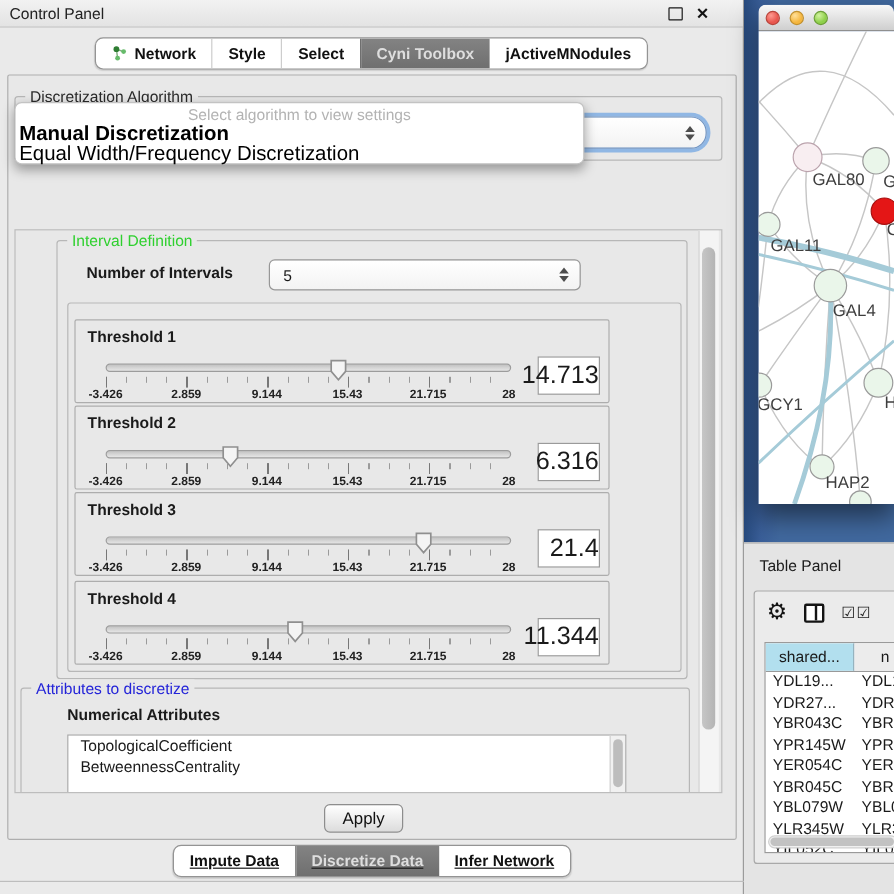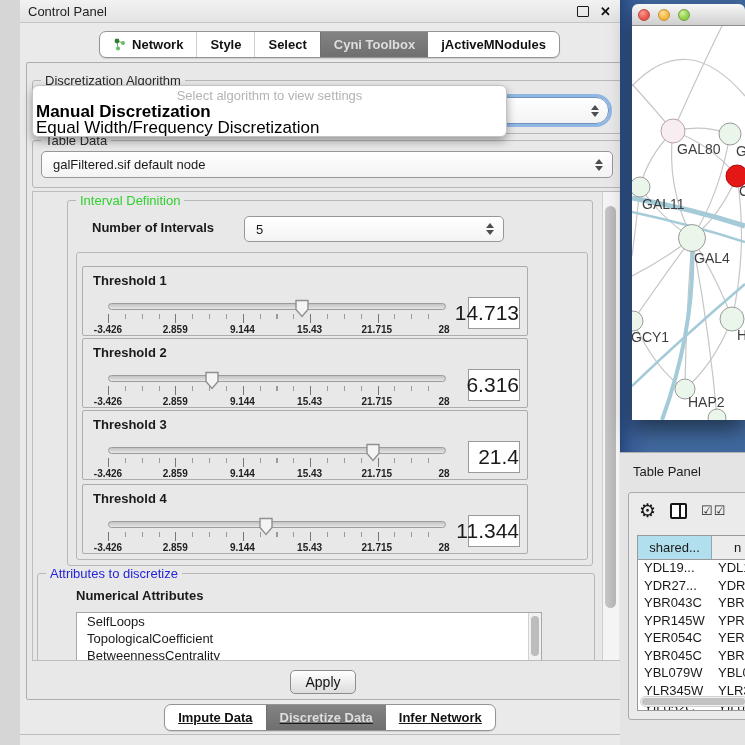--- a/index.html
+++ b/index.html
@@ -1,21 +1,21 @@
 <!DOCTYPE html>
 <html><head>
 <meta charset="utf-8">
 <style>
   html,body{margin:0;padding:0;background:#d6d6d6;}
   #root{position:relative;width:745px;height:745px;overflow:hidden;
         font-family:"Liberation Sans",sans-serif;color:#1a1a1a;
         -webkit-font-smoothing:antialiased;}
   
   #control-panel{position:absolute;left:0;top:0;width:620px;height:745px;
-      background:#eaeaea;border-right:1px solid #9b9b9b;box-sizing:border-box;margin-left:20px;}
+      background:#eaeaea;border-right:1px solid #9b9b9b;box-sizing:border-box;}
   .titlebar{position:absolute;left:0;top:0;width:100%;height:22px;
       background:linear-gradient(#f2f2f2,#e3e3e3);border-bottom:1px solid #c6c6c6;
       display:flex;align-items:center;}
   .titlebar .title{font-size:13px;margin-left:8px;color:#222;}
   .win-controls{position:absolute;right:28px;top:0;height:22px;display:flex;align-items:center;gap:11px;}
   .float-btn{width:10px;height:9px;border:1.6px solid #1a1a1a;border-radius:1px;cursor:default;}
   .close-btn{font-size:13px;font-weight:bold;color:#111;line-height:1;}
   
   .tabbar{position:absolute;left:0;top:31px;width:100%;display:flex;justify-content:center;}
   .seg{display:flex;background:#fff;border:1px solid #949494;border-radius:7px;
@@ -187,30 +187,20 @@
           </div>
       </div>
     </div>
 
     <div class="popup">
       <div class="popup-hint">Select algorithm to view settings</div>
       <div class="popup-opt bold">Manual Discretization</div>
       <div class="popup-opt">Equal Width/Frequency Discretization</div>
     </div>
 
-    <div class="group" style="left:12px;top:140px;width:590px;height:48px;">
-      <span class="gtitle">Table Data</span>
-      <div class="combo" style="left:8px;top:10px;width:572px;">
-        <span>galFiltered.sif default node</span>
-        <div class="stepper">
-            <div class="up"></div>
-            <div class="down"></div>
-          </div>
-      </div>
-    </div>
 
     <div class="scrollpane">
 
       <div class="group" style="left:34px;top:8px;width:526px;height:366px;">
         <span class="gtitle green">Interval Definition</span>
         <span class="bold-label" style="position:absolute;left:24px;top:19px;">Number of Intervals</span>
         <div class="combo" style="left:176px;top:15px;width:260px;height:26px;">
           <span>5</span>
           <div class="stepper">
               <div class="up"></div>
@@ -308,21 +298,20 @@
             <div class="value-box">11.344</div>
           </div>
         </div>
       </div>
 
       <div class="group" style="left:4px;top:381px;width:558px;height:92px;">
         <span class="gtitle blue">Attributes to discretize</span>
         <span class="bold-label" style="position:absolute;left:38px;top:14px;">Numerical Attributes</span>
         <div class="listbox" style="left:38px;top:38px;width:466px;height:50px;">
           <div class="list-inner">
-              <div class="list-item">SelfLoops</div>
               <div class="list-item">TopologicalCoefficient</div>
               <div class="list-item">BetweennessCentrality</div>
             </div>
           <div class="list-vscroll">
               <div class="vthumb"></div>
             </div>
         </div>
       </div>
 
       <div class="vscrollbar">

